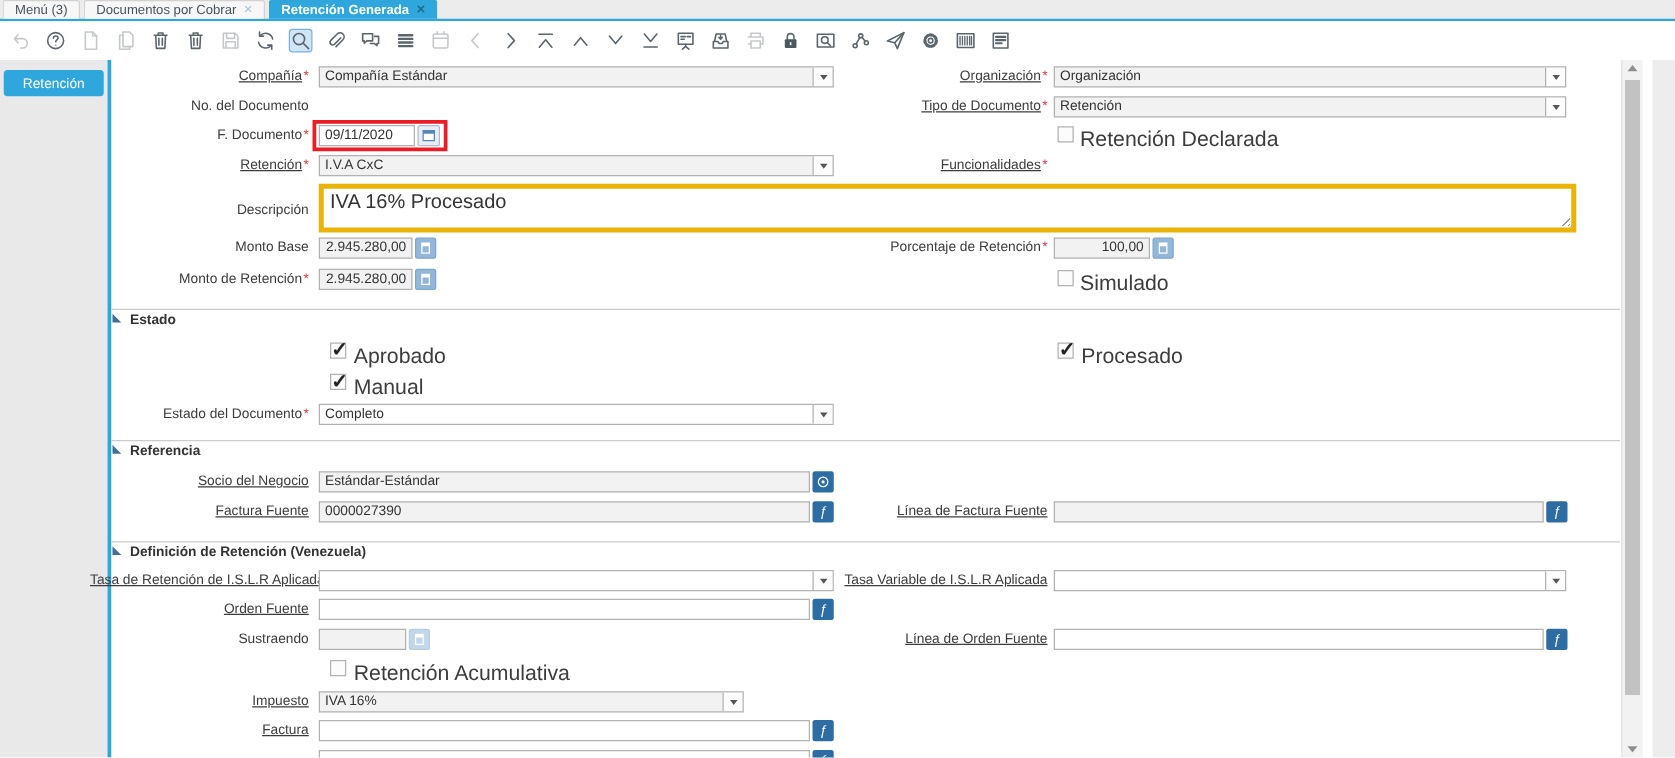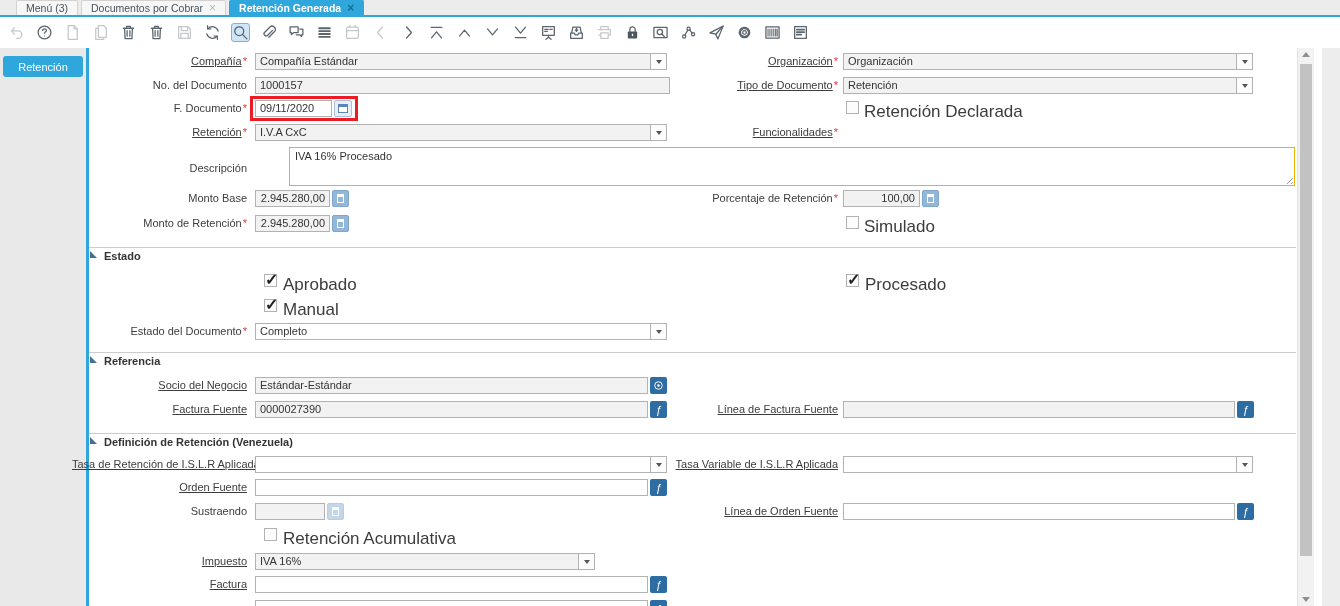--- a/index.html
+++ b/index.html
@@ -3,21 +3,21 @@
 <meta charset="utf-8">
 <style>
   * { margin:0; padding:0; box-sizing:border-box; }
   html,body { width:1340px; height:606px; overflow:hidden; background:#fff;
               font-family:"Liberation Sans", sans-serif; }
   .page { position:relative; width:1340px; height:606px; background:#fff; }
 
   
   .tabbar { position:absolute; top:0; left:0; width:1340px; height:17px;
             background:#ececec; border-bottom:2px solid #2fa7dc;
-            display:flex; align-items:flex-end; padding-left:16px; }
+            display:flex; align-items:flex-end; padding-left:2px; }
   .tab { display:flex; align-items:center; gap:6px; height:15px; padding:0 9px;
          background:#f7f7f7; border:1px solid #d2d2d2; border-bottom:none;
          border-radius:2px 2px 0 0; margin-right:3px; font-size:10.5px; color:#47525c; }
   .tab.active { background:#2fa7dc; border-color:#2fa7dc; color:#fff; font-weight:bold; }
   .tclose::after { content:"×"; font-size:12px; line-height:10px; color:#a7bfcc; }
   .tab.active .tclose::after { color:#16708f; }
 
   
   .toolbar { position:absolute; top:17px; left:0; width:1340px; height:31px;
              background:#fff; display:flex; align-items:center; padding-left:7px; gap:9px; }
@@ -69,21 +69,21 @@
   .cb { position:absolute; width:13px; height:13px; background:#fcfcfc; border:1px solid #b2b2b2; }
   .cb.on::after { content:"✓"; position:absolute; left:0; top:-5px; font-size:16px;
                   font-weight:bold; color:#222; }
   .cblb { position:absolute; font-size:17px; color:#3c3c3c; white-space:nowrap; }
   .sline { position:absolute; left:89px; width:1207px; border-top:1px solid #ccc; }
   .stri { position:absolute; width:0; height:0; border-bottom:7px solid #43708f;
           border-right:7px solid transparent; }
   .stitle { position:absolute; left:104px; font-size:11px; font-weight:bold; color:#333;
             white-space:nowrap; }
   .ta { position:absolute; left:255px; top:147px; width:1006px; height:39px;
-        border:1px solid #eab308; background:#fff; font-size:11px; color:#333; padding:2px 5px;margin-left:34px; }
+        border:4px solid #eab308; background:#fff; font-size:16px; color:#333; padding:2px 5px; }
   .rz { position:absolute; right:1px; bottom:1px; width:9px; height:9px;
         background:repeating-linear-gradient(135deg, transparent 0 2px, #999 2px 3px);
         clip-path:polygon(100% 0,100% 100%,0 100%); }
   .cerrar { position:absolute; left:843px; top:323px; width:403px; height:17px;
             background:#2d6da3; border-radius:2px; color:#fff; font-size:11px;
             display:flex; align-items:center; justify-content:center; gap:6px; }
   .redbox { position:absolute; left:250px; top:96px; width:108px; height:25px;
             border:3px solid #ec1c24; pointer-events:none; }
 
   
@@ -297,21 +297,20 @@
   <div class="lb" style="top:55px"><span class="u">Compañía</span><span class="star"></span></div>
   <div class="tf dd" style="left:255px;top:53px;width:412px"><span>Compañía Estándar</span><span class="arr">
         <i></i>
       </span></div>
   <div class="lb r" style="top:55px"><span class="u">Organización</span><span class="star"></span></div>
   <div class="tf dd" style="left:843px;top:53px;width:410px"><span>Organización</span><span class="arr">
         <i></i>
       </span></div>
 
   <div class="lb" style="top:79px"><span>No. del Documento</span></div>
-  <div class="tf" style="left:255px;top:77px;width:415px">1000157</div>
   <div class="lb r" style="top:79px"><span class="u">Tipo de Documento</span><span class="star"></span></div>
   <div class="tf dd" style="left:843px;top:77px;width:410px"><span>Retención</span><span class="arr">
         <i></i>
       </span></div>
 
   <div class="lb" style="top:102px"><span>F. Documento</span><span class="star"></span></div>
   <div class="tf white" style="left:255px;top:100px;width:77px">09/11/2020</div>
   <div class="calbtn" style="left:334px;top:100px">
       <i></i>
     </div>

